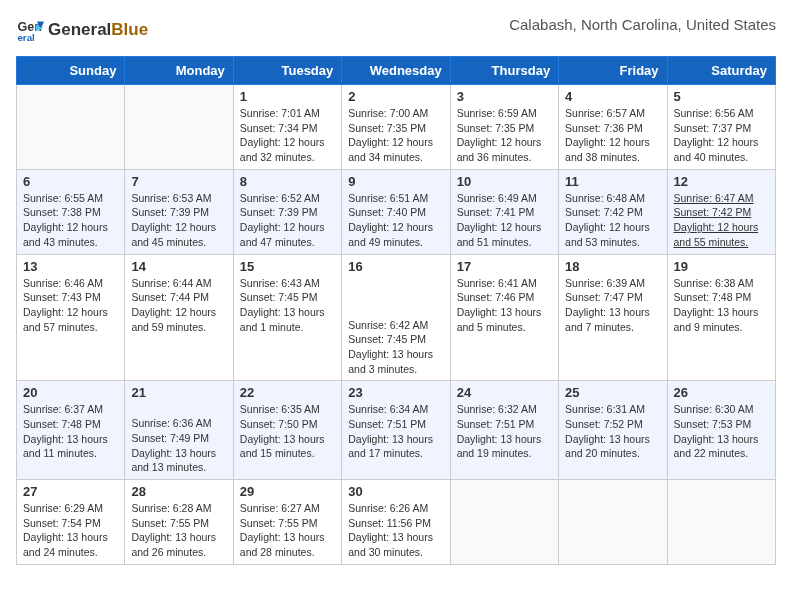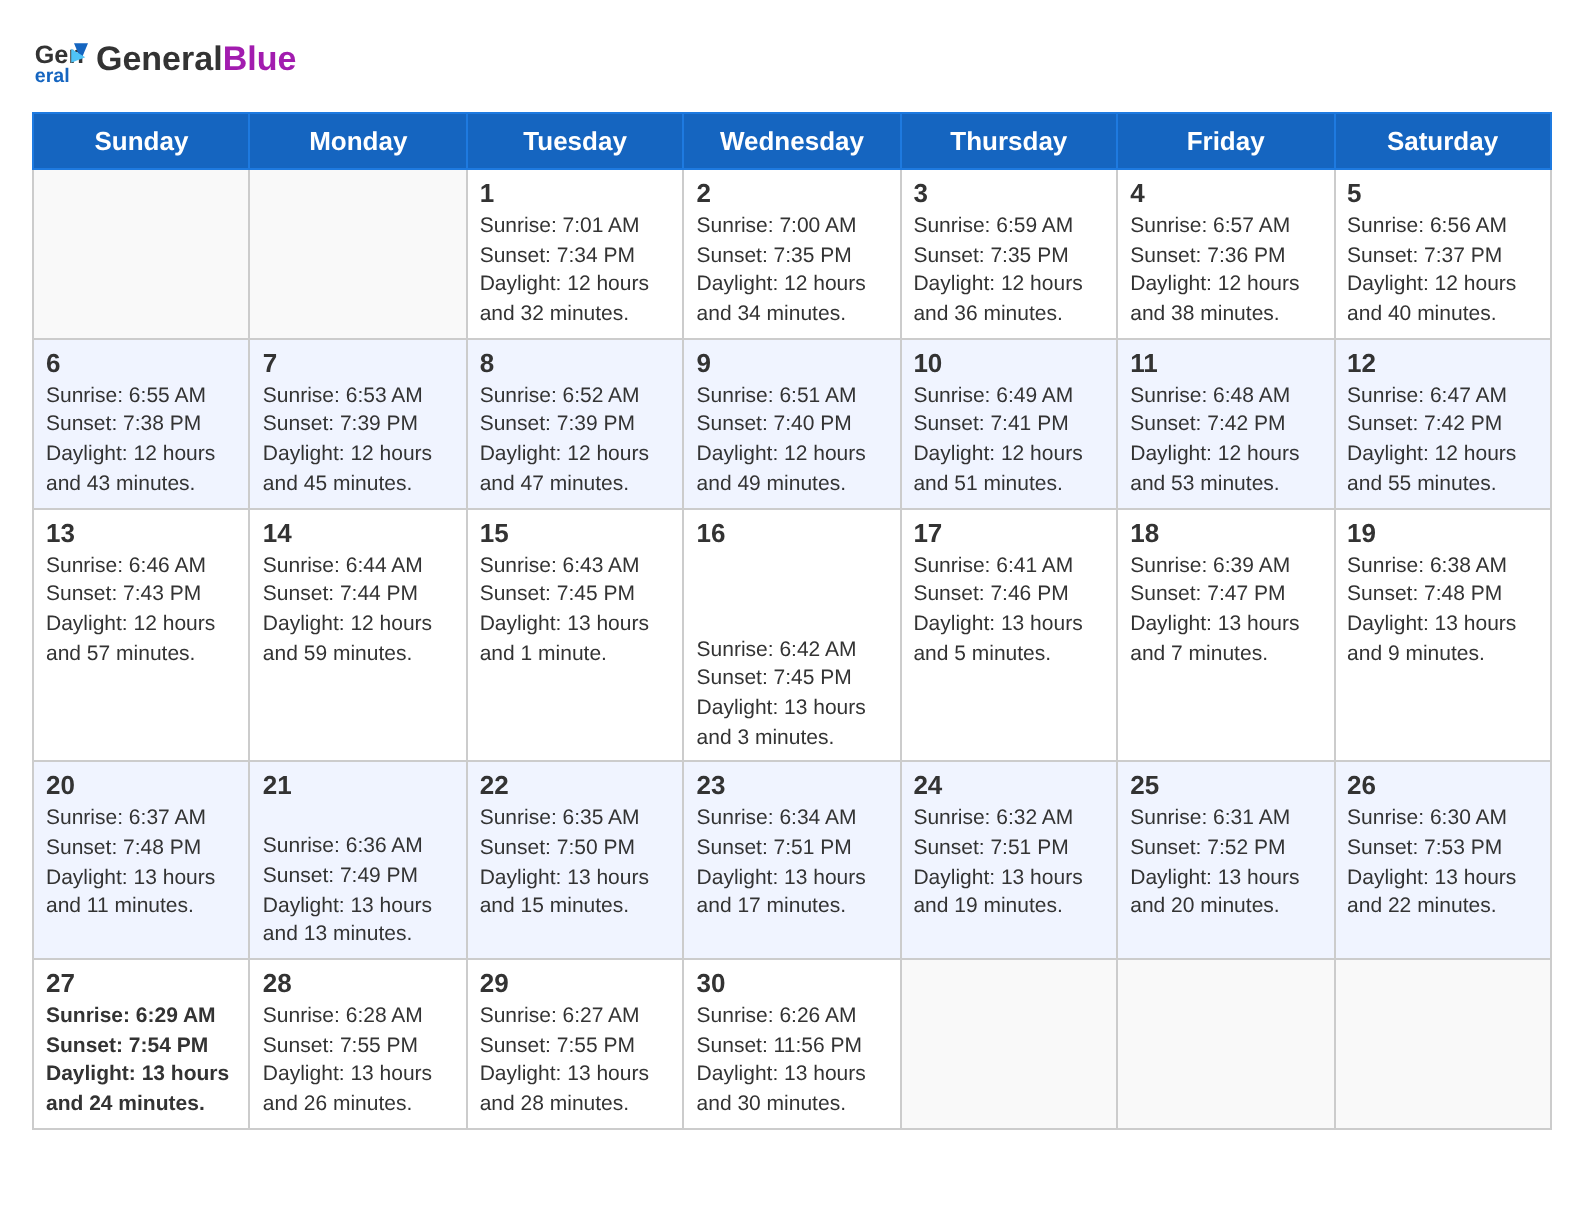--- a/index.html
+++ b/index.html
@@ -42,21 +42,21 @@
       width: 100%;
       border-collapse: collapse;
       border: 1px solid #ccc;
     }
     .calendar th {
       background-color: #1565c0;
       color: #fff;
       font-size: 13px;
       font-weight: bold;
       padding: 6px 8px;
-      text-align: center;
+      text-align: right;
       border: 1px solid #1e7ae0;
     }
     .calendar td {
       border: 1px solid #ccc;
       vertical-align: top;
       padding: 4px 6px;
       width: 108px;
       min-height: 80px;
       font-size: 11px;
       color: #333;
@@ -86,25 +86,26 @@
 <div class="header-area">
   <div class="logo">
     <svg class="logo-icon" viewBox="0 0 40 40">
       <text x="2" y="22" font-size="18" font-weight="bold" fill="#333">Gen</text>
       <text x="2" y="36" font-size="14" font-weight="bold" fill="#1565c0">eral</text>
       <polygon points="30,8 40,8 35,20" fill="#1565c0"></polygon>
       <polygon points="28,12 38,18 28,22" fill="#4fc3f7"></polygon>
     </svg>
     <div>
       <div>
-        <span style="font-size:17px;font-weight:bold;color:#333;">General</span><span style="font-size:17px;font-weight:bold;color:#a21caf;">Blue</span>
+        <span style="font-size:17px;font-weight:bold;color:#333;">General</span><span style="font-size:17px;font-weight:bold;color:#a16207;">Blue</span>
       </div>
     </div>
   </div>
   <div class="title-area">
+    <div class="calendar-subtitle">Calabash, North Carolina, United States</div>
   </div>
 </div>
 
 <table class="calendar">
   <thead>
     <tr>
 
     <th>Sunday</th>
         <th>Monday</th>
         <th>Tuesday</th>
@@ -192,21 +193,21 @@
         </td>
         <td>
           <span class="day-number">11</span>
           <div class="day-info" style="white-space: pre-line;">Sunrise: 6:48 AM
 Sunset: 7:42 PM
 Daylight: 12 hours
 and 53 minutes.</div>
         </td>
         <td>
           <span class="day-number">12</span>
-          <div class="day-info" style="white-space: pre-line;">Sunrise: 6:47 AM
+          <div class="day-info" style="white-space: pre-line; text-decoration: underline;">Sunrise: 6:47 AM
 Sunset: 7:42 PM
 Daylight: 12 hours
 and 55 minutes.</div>
         </td>
       </tr>
       <tr class="row-even">
         <td>
           <span class="day-number">13</span>
           <div class="day-info" style="white-space: pre-line;">Sunrise: 6:46 AM
 Sunset: 7:43 PM
@@ -303,21 +304,21 @@
           <span class="day-number">26</span>
           <div class="day-info" style="white-space: pre-line;">Sunrise: 6:30 AM
 Sunset: 7:53 PM
 Daylight: 13 hours
 and 22 minutes.</div>
         </td>
       </tr>
       <tr class="row-even">
         <td>
           <span class="day-number">27</span>
-          <div class="day-info" style="white-space: pre-line; font-weight: bold;">Sunrise: 6:29 AM
+          <div class="day-info" style="white-space: pre-line;">Sunrise: 6:29 AM
 Sunset: 7:54 PM
 Daylight: 13 hours
 and 24 minutes.</div>
         </td>
         <td>
           <span class="day-number">28</span>
           <div class="day-info" style="white-space: pre-line;">Sunrise: 6:28 AM
 Sunset: 7:55 PM
 Daylight: 13 hours
 and 26 minutes.</div>

